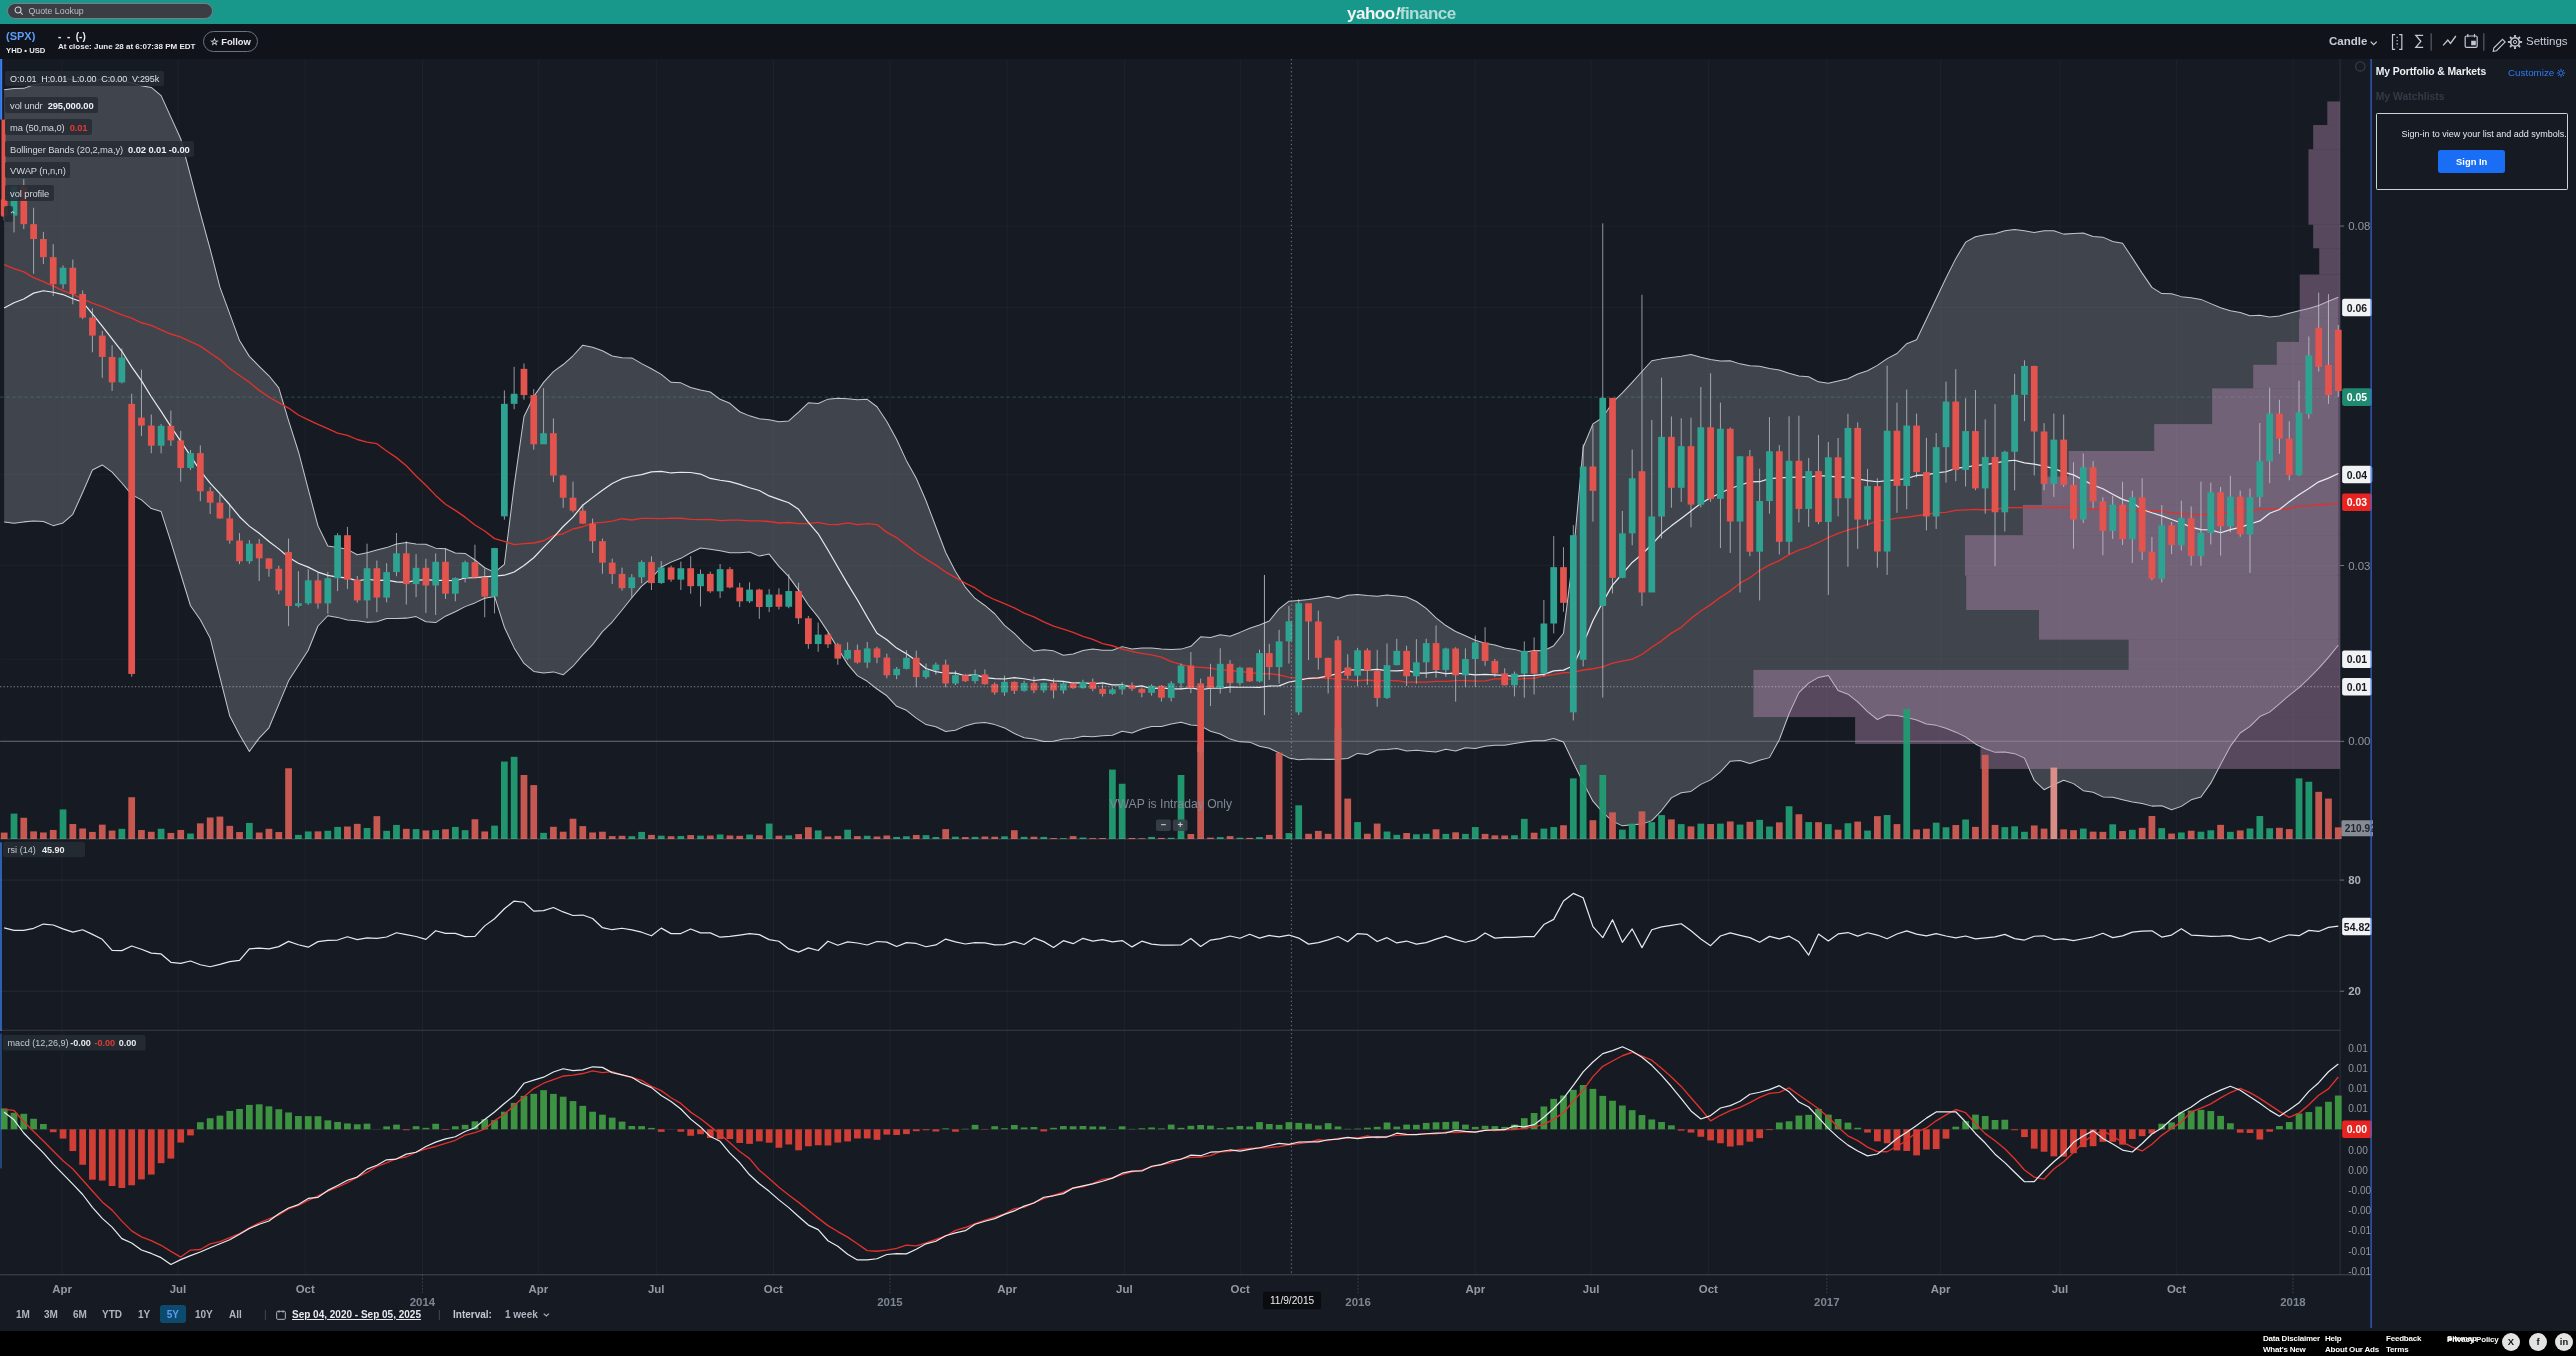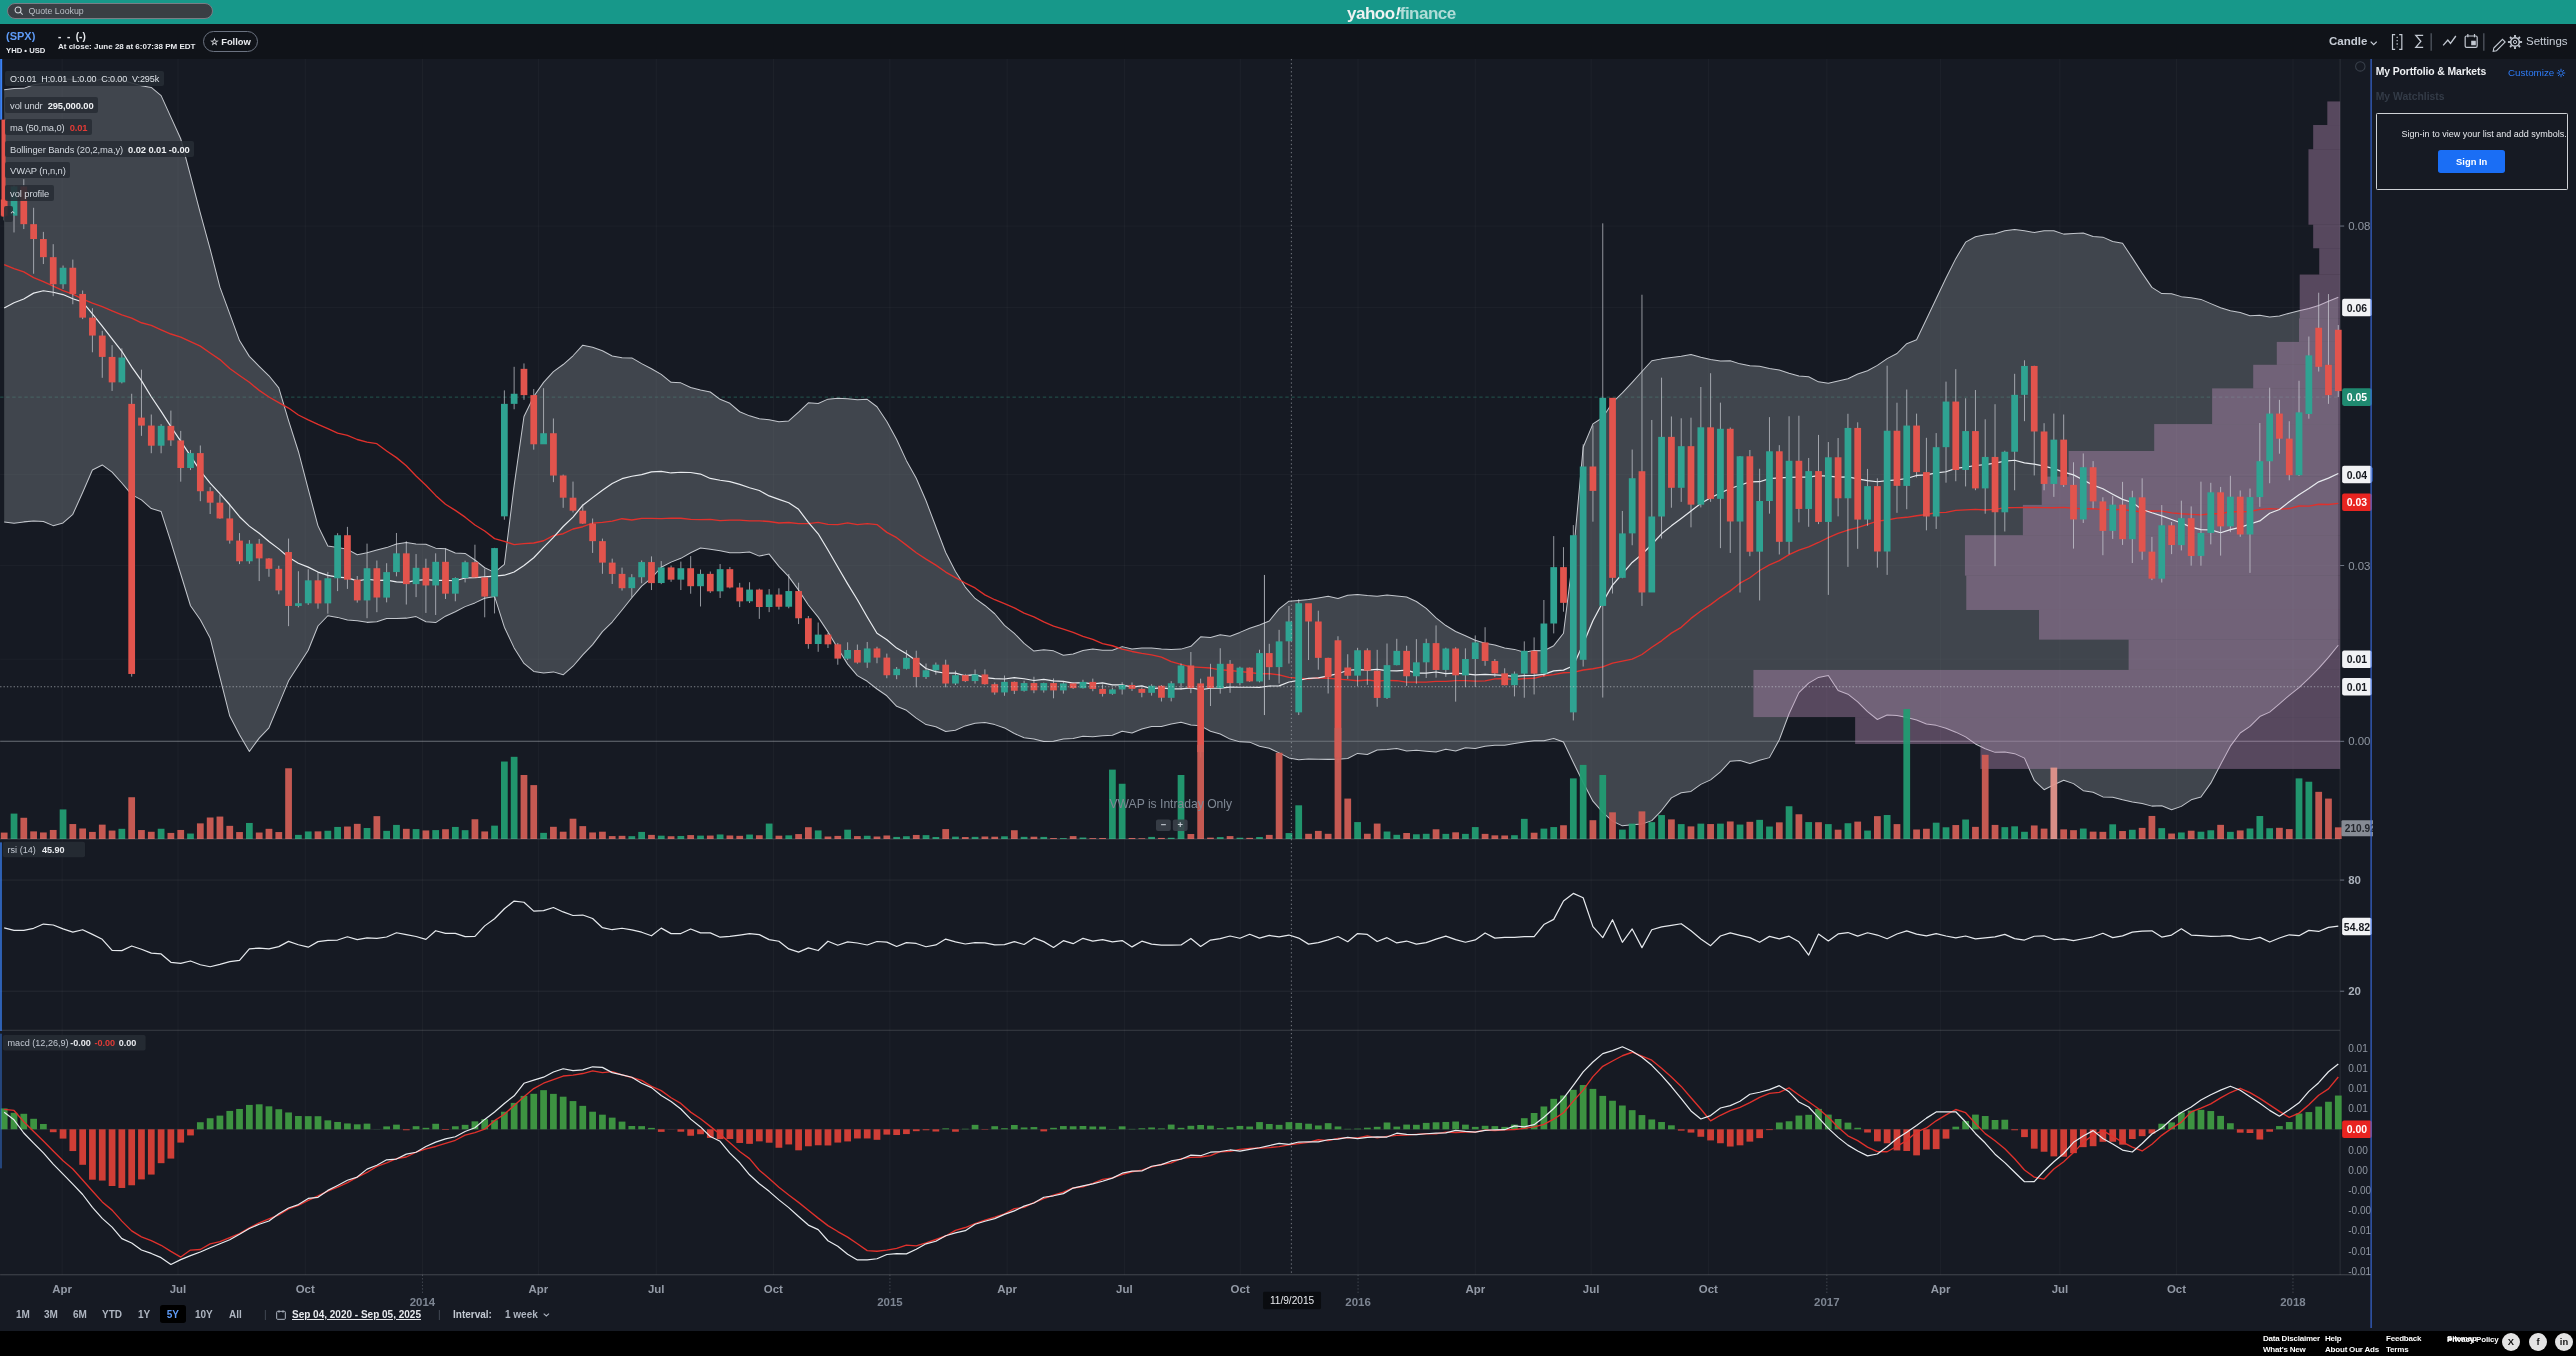--- a/index.html
+++ b/index.html
@@ -1218,21 +1218,21 @@
    <div style="margin:10.8px auto 0;width:67px;height:23px;background:#1a6ef5;border-radius:2.7px;color:#fff;font-weight:bold;font-size:9.4px;text-align:center;line-height:23px;">Sign In</div>
  </div>
 </div>
 
 <div id="rangerow">
  <span class="rr" style="left:16px;">1M</span>
  <span class="rr" style="left:44px;">3M</span>
  <span class="rr" style="left:73px;">6M</span>
  <span class="rr" style="left:102px;">YTD</span>
  <span class="rr" style="left:138px;">1Y</span>
- <span class="rr" style="left:160px;top:1.3px;background:#000000;color:#5e9bf7;border-radius:2.7px;padding:3.4px 6.7px;">5Y</span>
+ <span class="rr" style="left:160px;top:1.3px;background:#0c4a6e;color:#5e9bf7;border-radius:2.7px;padding:3.4px 6.7px;">5Y</span>
  <span class="rr" style="left:195px;">10Y</span>
  <span class="rr" style="left:229px;">All</span>
  <span class="rr" style="left:264px;color:#4a515c;font-weight:normal;">|</span>
  <svg class="rr" style="left:276px;top:6px;" width="10" height="10" viewBox="0 0 15 15">
         <rect x="1" y="2" width="13" height="12" rx="1.5" fill="none" stroke="#aeb5c0" stroke-width="1.5"></rect>
         <line x1="4.5" y1="0.5" x2="4.5" y2="4" stroke="#aeb5c0" stroke-width="1.5"></line>
         <line x1="10.5" y1="0.5" x2="10.5" y2="4" stroke="#aeb5c0" stroke-width="1.5"></line>
       </svg>
  <span class="rr" style="left:292px;color:#e8eaee;text-decoration:underline;">Sep 04, 2020 - Sep 05, 2025</span>
  <span class="rr" style="left:438px;color:#4a515c;font-weight:normal;">|</span>

